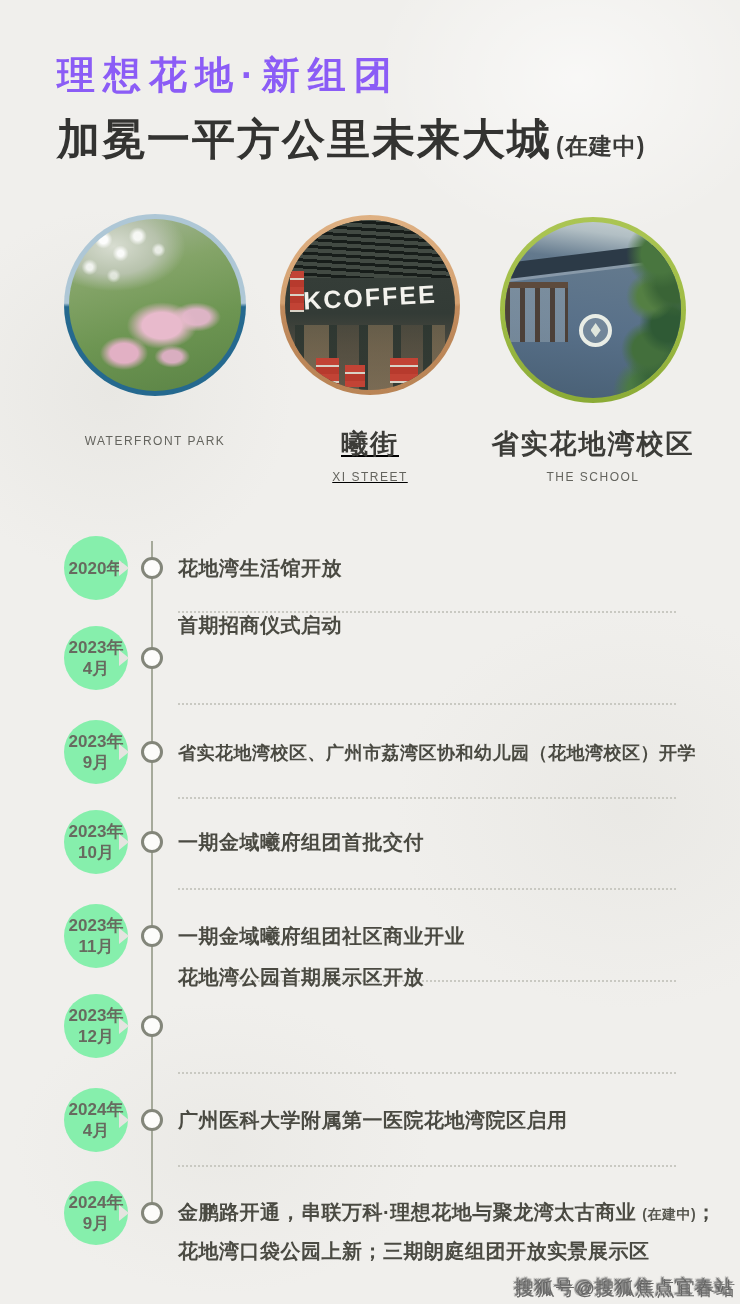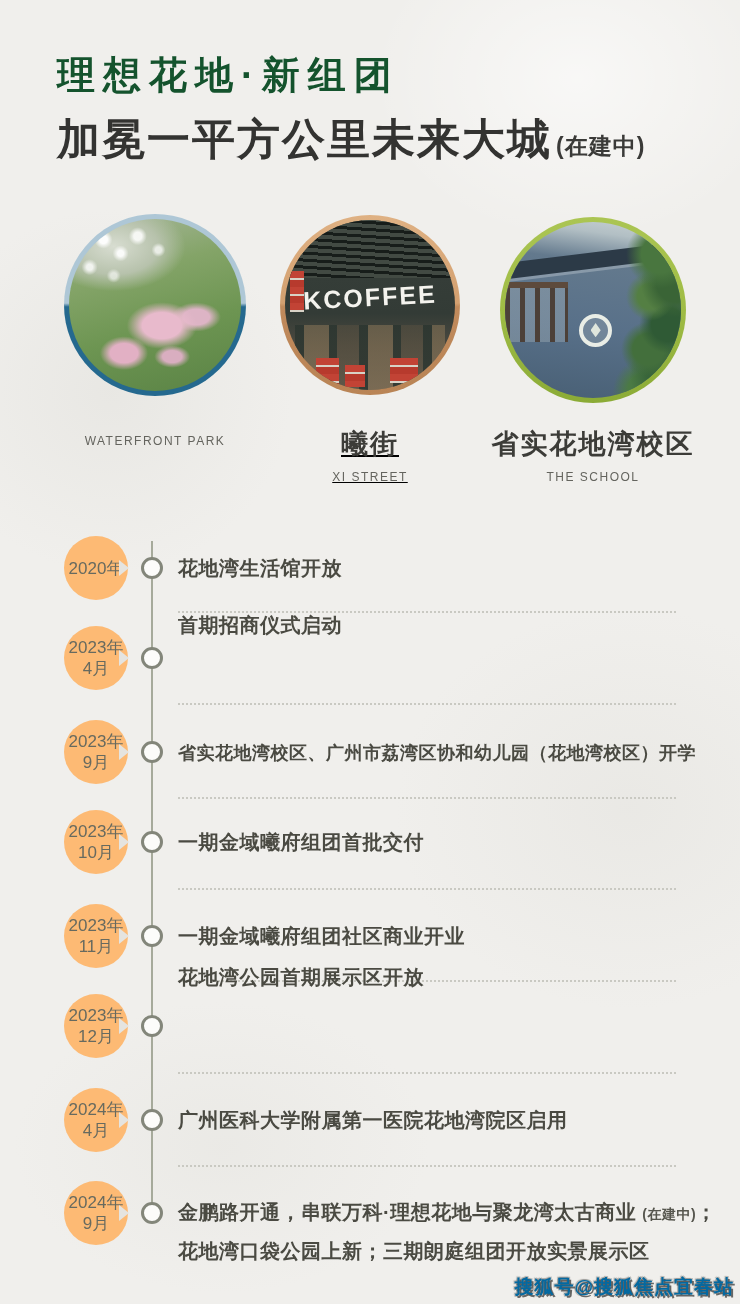--- a/index.html
+++ b/index.html
@@ -13,21 +13,21 @@
     position:absolute; inset:0; pointer-events:none;
     background:
       radial-gradient(ellipse 40% 18% at 78% 6%, rgba(255,255,255,.55), rgba(255,255,255,0) 70%),
       radial-gradient(ellipse 35% 20% at 15% 30%, rgba(223,222,217,.45), rgba(223,222,217,0) 70%),
       radial-gradient(ellipse 45% 22% at 85% 62%, rgba(224,223,218,.4), rgba(224,223,218,0) 70%),
       radial-gradient(ellipse 40% 16% at 30% 88%, rgba(226,225,220,.4), rgba(226,225,220,0) 70%);
   }
 
   
   .header { position:absolute; left:57px; top:50px; }
-  .title1 { font-size:38px; font-weight:600; letter-spacing:8px; color:#14532d; }
+  .title1 { font-size:38px; font-weight:600; letter-spacing:8px; color:#8b5cf6; }
   .title2 { margin-top:10px; font-size:43px; font-weight:800; letter-spacing:2px; color:#333331; }
   .title2 .suffix { font-size:23px; font-weight:600; letter-spacing:1px; color:#3a3a38; margin-left:4px; }
 
   
   .ring { position:absolute; border-radius:50%; padding:5px; }
   .ring-park   { left:64px;  top:214px; width:182px; height:182px;
                  background:linear-gradient(180deg,#aec7d6 0%,#aec7d6 49%,#25698f 51%,#25698f 100%); }
   .ring-street { left:280px; top:215px; width:180px; height:180px;
                  background:linear-gradient(180deg,#dfb183 0%,#d3a070 49%,#c08a5c 51%,#b98455 100%); }
   .ring-school { left:500px; top:217px; width:186px; height:186px;
@@ -88,43 +88,43 @@
   .cap { position:absolute; top:426px; width:240px; text-align:center; }
   .cap-park   { left:35px; }
   .cap-street { left:250px;text-decoration:underline; }
   .cap-school { left:473px; }
   .cap-cn { font-size:27px; font-weight:700; letter-spacing:2px; color:#3c3c38; }
   .cap-en { margin-top:8px; font-size:12px; letter-spacing:1.5px; color:#64645e; }
 
   
   .tl-line { position:absolute; left:151px; top:541px; width:2px; height:662px; background:#a6aa9b; }
   .badge { position:absolute; left:64px; width:64px; height:64px; border-radius:50%;
-           background:#fdba74; display:flex; flex-direction:column; align-items:center; justify-content:center;
-           font-size:17px; line-height:21px; color:#676a5f; font-weight:400; }
+           background:#86efac; display:flex; flex-direction:column; align-items:center; justify-content:center;
+           font-size:17px; line-height:21px; color:#676a5f; font-weight:700; }
   .badge::after { content:""; position:absolute; right:-9px; top:50%; transform:translateY(-50%);
            border:8px solid transparent; border-left:10px solid #e5e4e0; }
   .node { position:absolute; left:141px; width:22px; height:22px; border-radius:50%;
            background:#fcfcfa; border:3px solid #83867a; }
   .event { position:absolute; left:178px; font-size:20px; line-height:30px; font-weight:600; color:#4a4a42; letter-spacing:.5px; }
   .event .small-note { font-size:14px; font-weight:600; color:#56564e; }
   .sep { position:absolute; left:178px; width:498px; border-top:2px dotted #c9c9c2; }
 
   .b1{top:536px;} .b2{top:626px;} .b3{top:720px;} .b4{top:810px;}
   .b5{top:904px;} .b6{top:994px;} .b7{top:1088px;} .b8{top:1181px;}
   .n1{top:557px;} .n2{top:647px;} .n3{top:741px;} .n4{top:831px;}
   .n5{top:925px;} .n6{top:1015px;} .n7{top:1109px;} .n8{top:1202px;}
   .e1{top:553px;text-align:right;} .e2{top:610px;} .e3{top:738px; font-size:18px;} .e4{top:827px;}
   .e5{top:921px;} .e6{top:964px;font-family:Liberation Mono, monospace;} .e7{top:1105px;}
   .e8{top:1194px; line-height:37px; width:540px;}
   .s1{top:611px;} .s2{top:703px;} .s3{top:797px;} .s4{top:888px;}
   .s5{top:980px;} .s6{top:1072px;} .s7{top:1165px;}
 
   
-  .watermark { position:absolute; right:6px; bottom:4px; font-size:19px; font-weight:700;
-    color:#0369a1; letter-spacing:1px;
+  .watermark { position:absolute; right:6px; bottom:4px; font-size:19px; font-weight:400;
+    color:#737373; letter-spacing:1px;
     text-shadow:2px 2px 0 rgba(88,88,86,.9), -1px -1px 1px rgba(120,120,118,.55), 1px -1px 0 rgba(110,110,108,.4), -1px 1px 0 rgba(110,110,108,.4); }
 </style>
 </head>
 <body>
 
 <div class="page">
   <div class="texture"></div>
 
   <header class="header">
     <div class="title1">理想花地·新组团</div>

